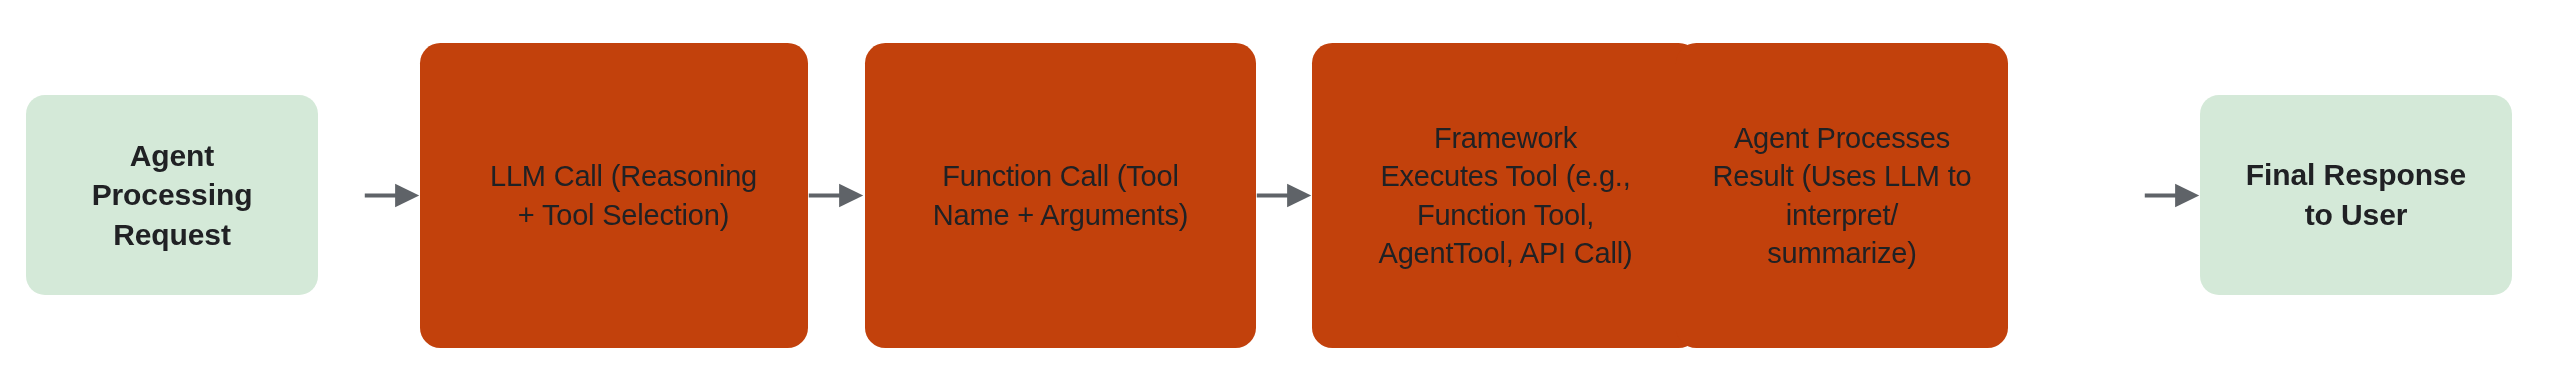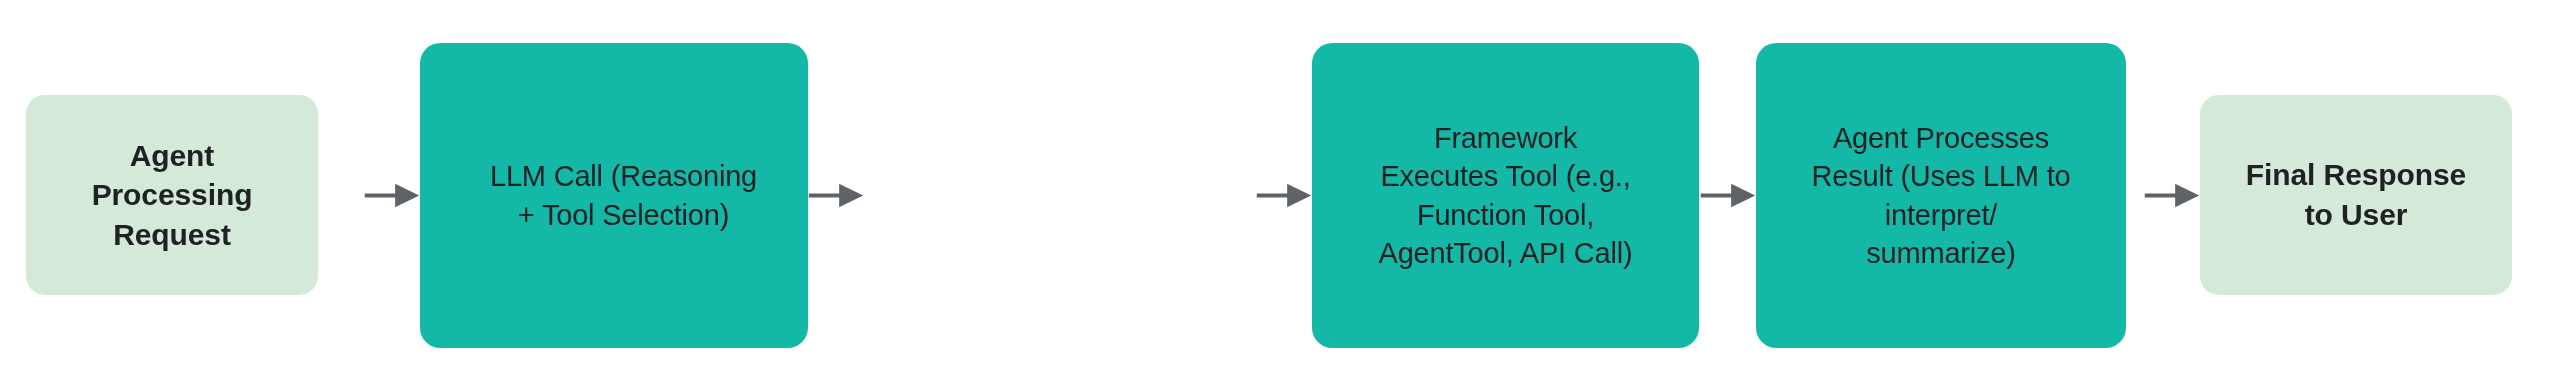--- a/index.html
+++ b/index.html
@@ -47,37 +47,37 @@
     border-radius: 19px;
   }
   .node.terminal .node-label {
     font-size: 30px;
     font-weight: 600;
     letter-spacing: -0.1px;
   }
 
   
   .node.process {
-    background: #14b8a6;
+    background: #c2410c;
     top: 43px;
     height: 305px;
     border-radius: 20.3px;
   }
   .node.process .node-label {
     font-size: 29px;
     font-weight: 400;
     letter-spacing: -0.2px;
   }
 
   
   .node-n1 { left: 26px;   width: 292px; }
   .node-n2 { left: 420px;  width: 388px; padding-left: 19px; }
   .node-n3 { left: 865px; width: 391px; }
   .node-n4 { left: 1312px; width: 387px; }
-  .node-n5 { left: 1756px; width: 370px; }
+  .node-n5 { left: 1676px; width: 332px; }
   .node-n6 { left: 2200px; width: 312px; }
 
   
   .connector {
     position: absolute;
     top: 179px;
     height: 33px;
     width: 56px;
   }
   .connector svg {
@@ -115,20 +115,24 @@
 + Tool Selection)</span>
   </div>
 
   <div class="connector conn-c2">
     <svg viewBox="0 0 72 42" xmlns="http://www.w3.org/2000/svg" aria-hidden="true">
       <line x1="1" y1="21" x2="44" y2="21" stroke="#5f6368" stroke-width="5"></line>
       <polygon points="40,6 71,21 40,36" fill="#5f6368"></polygon>
     </svg>
   </div>
 
+  <div class="node process node-n3">
+    <span class="node-label">Function Call (Tool
+Name + Arguments)</span>
+  </div>
 
   <div class="connector conn-c3">
     <svg viewBox="0 0 72 42" xmlns="http://www.w3.org/2000/svg" aria-hidden="true">
       <line x1="1" y1="21" x2="44" y2="21" stroke="#5f6368" stroke-width="5"></line>
       <polygon points="40,6 71,21 40,36" fill="#5f6368"></polygon>
     </svg>
   </div>
 
   <div class="node process node-n4">
     <span class="node-label">Framework

